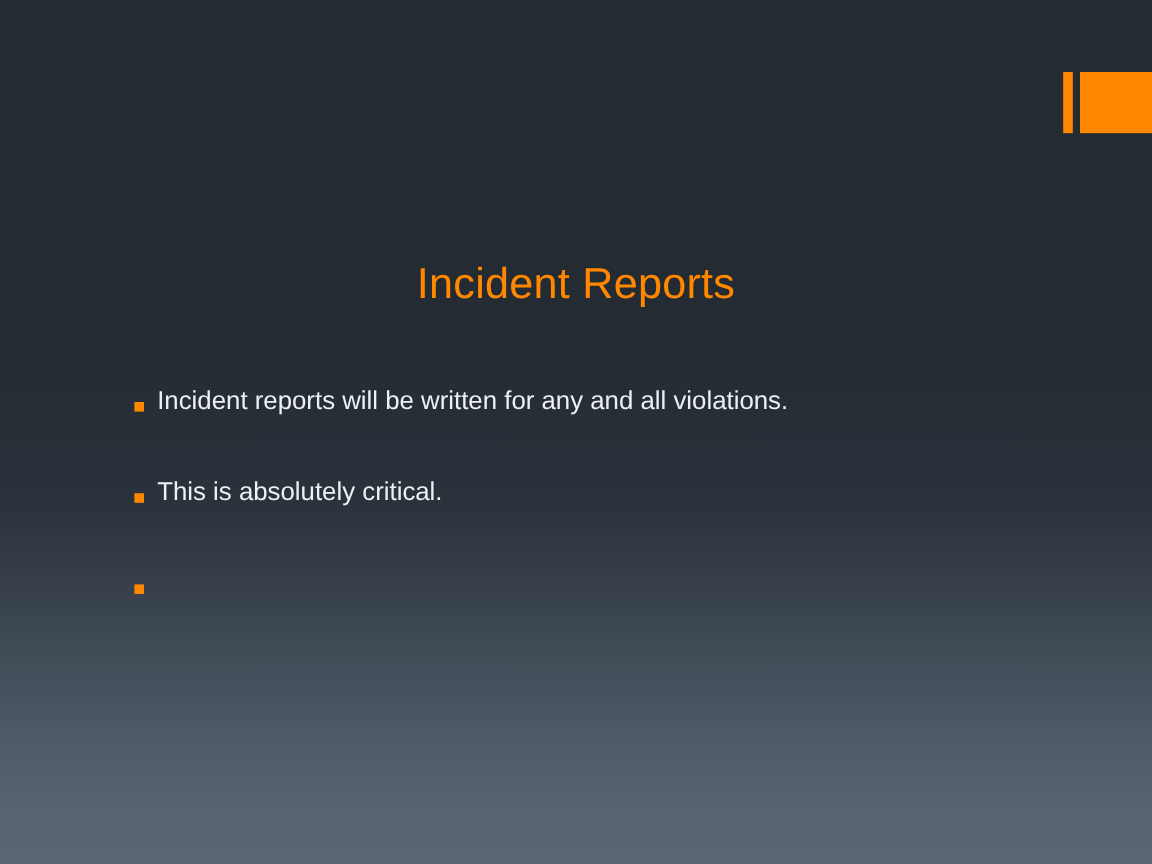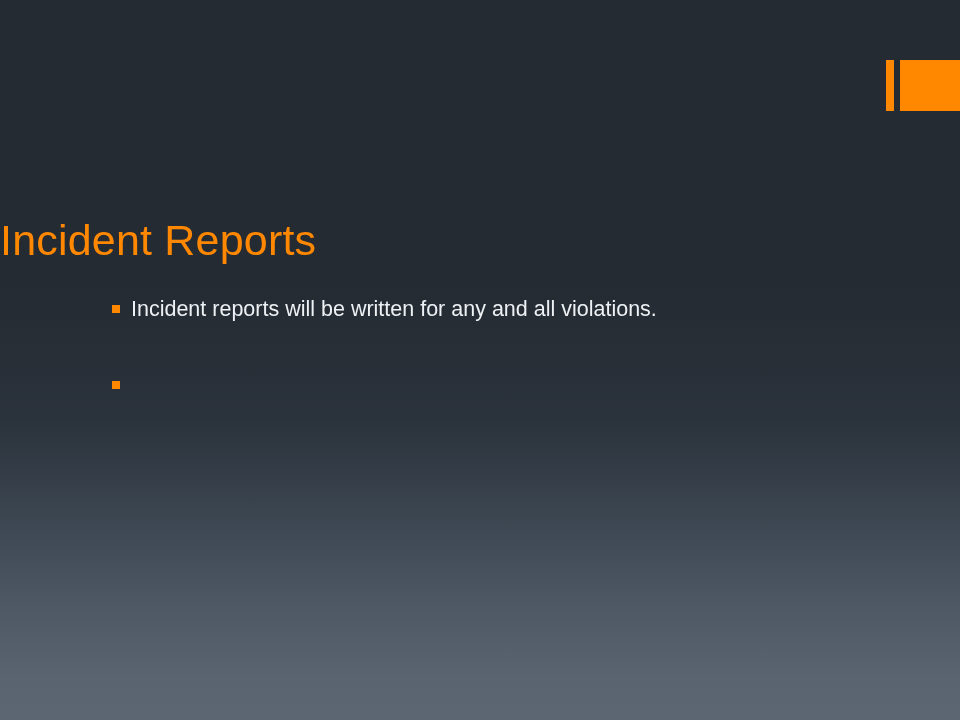--- a/index.html
+++ b/index.html
@@ -48,41 +48,42 @@
     height: 100%;
     background: #ff8800;
   }
 
   
   .title {
     position: absolute;
     top: 216px;
     left: 0;
     width: 960px;
-    font-size: 43px;
+    text-align: center;
+    font-size: 36px;
     line-height: 1.12;
     color: #ff8800;
     letter-spacing: 0.2px;
     font-weight: normal;
     margin: 0;
   }
 
   
   .body-list {
     position: absolute;
     top: 296px;
     left: 112px;
     width: 800px;
     margin: 0;
     padding: 0;
     list-style: none;
   }
   .bullet-row {
     display: flex;
-    align-items: flex-start;
+    align-items: center;
     height: 76px;
   }
   .bullet-marker {
     flex: 0 0 auto;
     width: 8px;
     height: 8px;
     background: #ff8800;
     margin-top: 9px;
     margin-right: 11px;
   }
@@ -106,16 +107,20 @@
 
   <h1 class="title">Incident Reports</h1>
 
   <ul class="body-list">
     <li class="bullet-row">
       <span class="bullet-marker"></span>
       <span class="bullet-text">Incident reports will be written for any and all violations.</span>
     </li>
     <li class="bullet-row">
       <span class="bullet-marker"></span>
+      <span class="bullet-text">This is absolutely critical.</span>
+    </li>
+    <li class="bullet-row">
+      <span class="bullet-marker"></span>
     </li>
   </ul>
 
 </div>
 
 </body></html>

